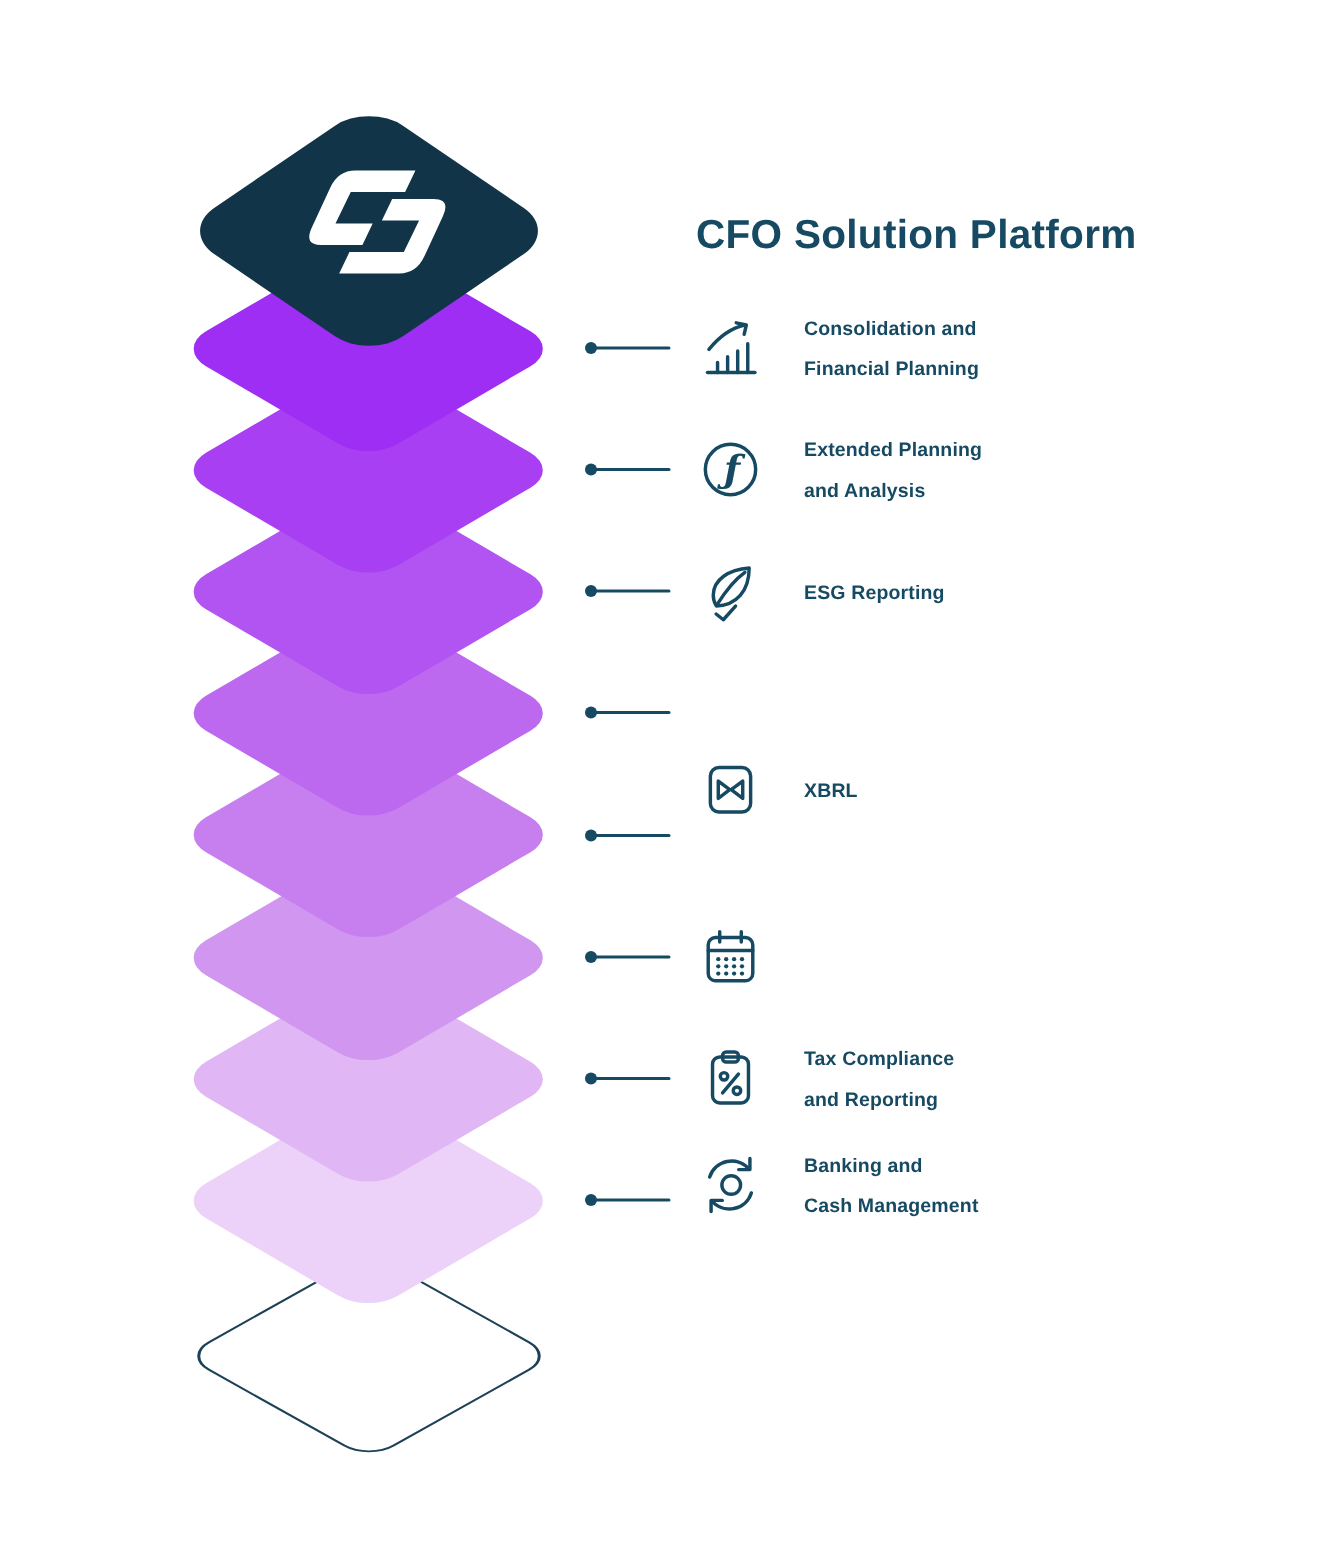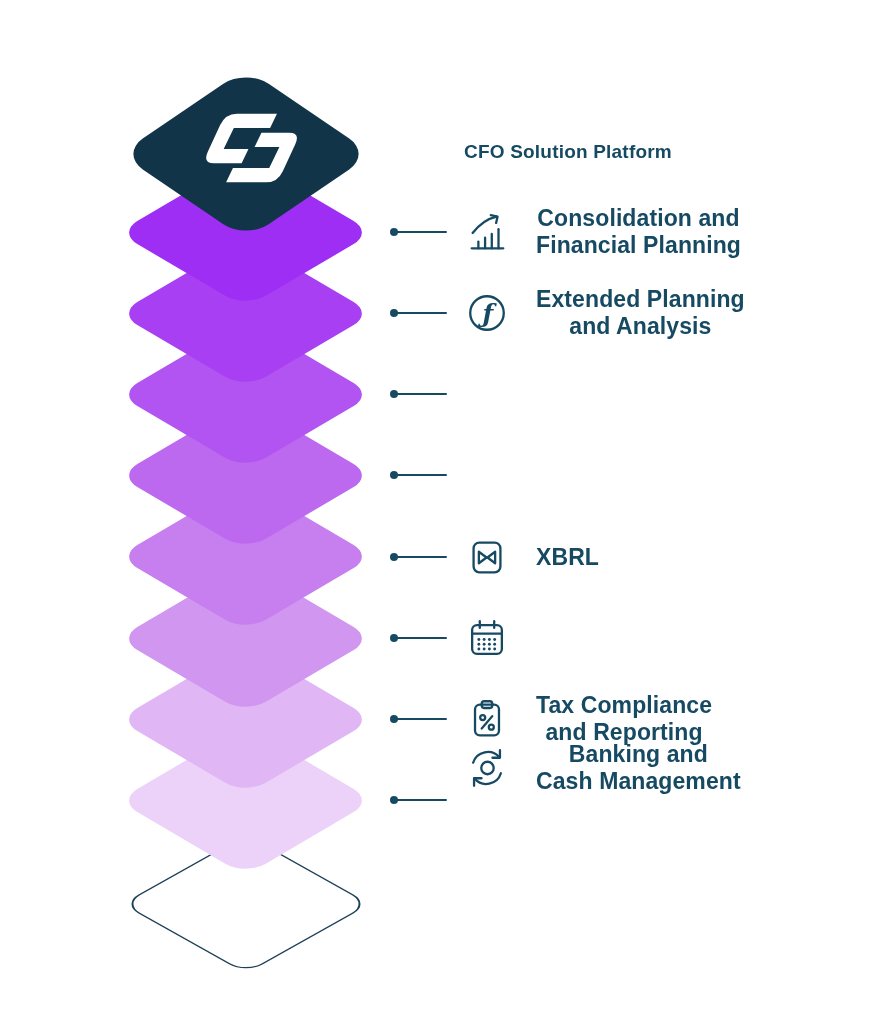--- a/index.html
+++ b/index.html
@@ -81,21 +81,21 @@
     height: 8px;
     border-radius: 50%;
     background: var(--ink);
   }
 
   
   .title {
     position: absolute;
     left: 464px;
     top: 141px;
-    font-size: 19px;
+    font-size: 27px;
     font-weight: 700;
     letter-spacing: 0.2px;
     color: var(--ink);
   }
   .row {
     position: absolute;
     left: 463px;
     height: 52px;
     display: flex;
     align-items: center;
@@ -103,27 +103,26 @@
   }
   .icon {
     width: 48px;
     height: 48px;
     display: flex;
     align-items: center;
     justify-content: center;
     flex: 0 0 48px;
   }
   .item-label {
-    font-size: 23px;
+    font-size: 13px;
     font-weight: 600;
     line-height: 27px;
     letter-spacing: 0.1px;
     color: var(--ink);
     white-space: pre-line;
-    text-align: center;
   }
 
   
   .ic {
     stroke: var(--ink);
     fill: none;
     stroke-width: 2.4;
     stroke-linecap: round;
     stroke-linejoin: round;
   }
@@ -197,23 +196,33 @@
     <span class="icon">
       <svg class="ic" width="46" height="46" viewBox="0 0 48 48" aria-hidden="true">
         <circle cx="24" cy="24" r="17.5"></circle>
         <text x="25" y="33" text-anchor="middle">ƒ</text>
       </svg>
     </span>
     <span class="item-label">Extended Planning
 and Analysis</span>
   </div>
 
-
-
-  <div class="row" style="top:531px">
+  <div class="row" style="top:368px">
+    <span class="icon">
+      <svg class="ic" width="46" height="46" viewBox="0 0 48 48" aria-hidden="true">
+        <path d="M37 8 C23 9 12 16 12 27 c0 3 0.8 5.4 2.2 7.4 C28 34 37 24 37 8 Z"></path>
+        <path d="M15 33 C20 25 27 16 34 11"></path>
+        <path d="M14 40 l5 4 8.5-9.5"></path>
+      </svg>
+    </span>
+    <span class="item-label">ESG Reporting</span>
+  </div>
+
+
+  <div class="row" style="top:500px">
     <span class="icon">
       <svg class="ic" width="46" height="46" viewBox="0 0 48 48" aria-hidden="true">
         <rect x="10" y="9" width="28" height="31" rx="6"></rect>
         <path d="M15.5 18.5 l8 6 -8 6 Z"></path>
         <path d="M32.5 18.5 l-8 6 8 6 Z"></path>
       </svg>
     </span>
     <span class="item-label">XBRL</span>
   </div>
 
@@ -249,21 +258,21 @@
         <rect x="18.5" y="5.5" width="11" height="7" rx="2.5"></rect>
         <path d="M18.5 34 L29.5 21"></path>
         <circle cx="19.5" cy="22.5" r="2.6"></circle>
         <circle cx="28.5" cy="32.5" r="2.6"></circle>
       </svg>
     </span>
     <span class="item-label">Tax Compliance
 and Reporting</span>
   </div>
 
-  <div class="row" style="top:742px">
+  <div class="row" style="top:764px">
     <span class="icon">
       <svg class="ic" width="46" height="46" viewBox="0 0 48 48" aria-hidden="true">
         <path d="M9.5 18.5 A16 16 0 0 1 37 13"></path>
         <path d="M37.5 5.5 v7.8 h-7.8"></path>
         <path d="M38.5 29.5 A16 16 0 0 1 11 35"></path>
         <path d="M10.5 42.5 v-7.8 h7.8"></path>
         <circle cx="24.5" cy="24" r="6.5"></circle>
       </svg>
     </span>
     <span class="item-label">Banking and

